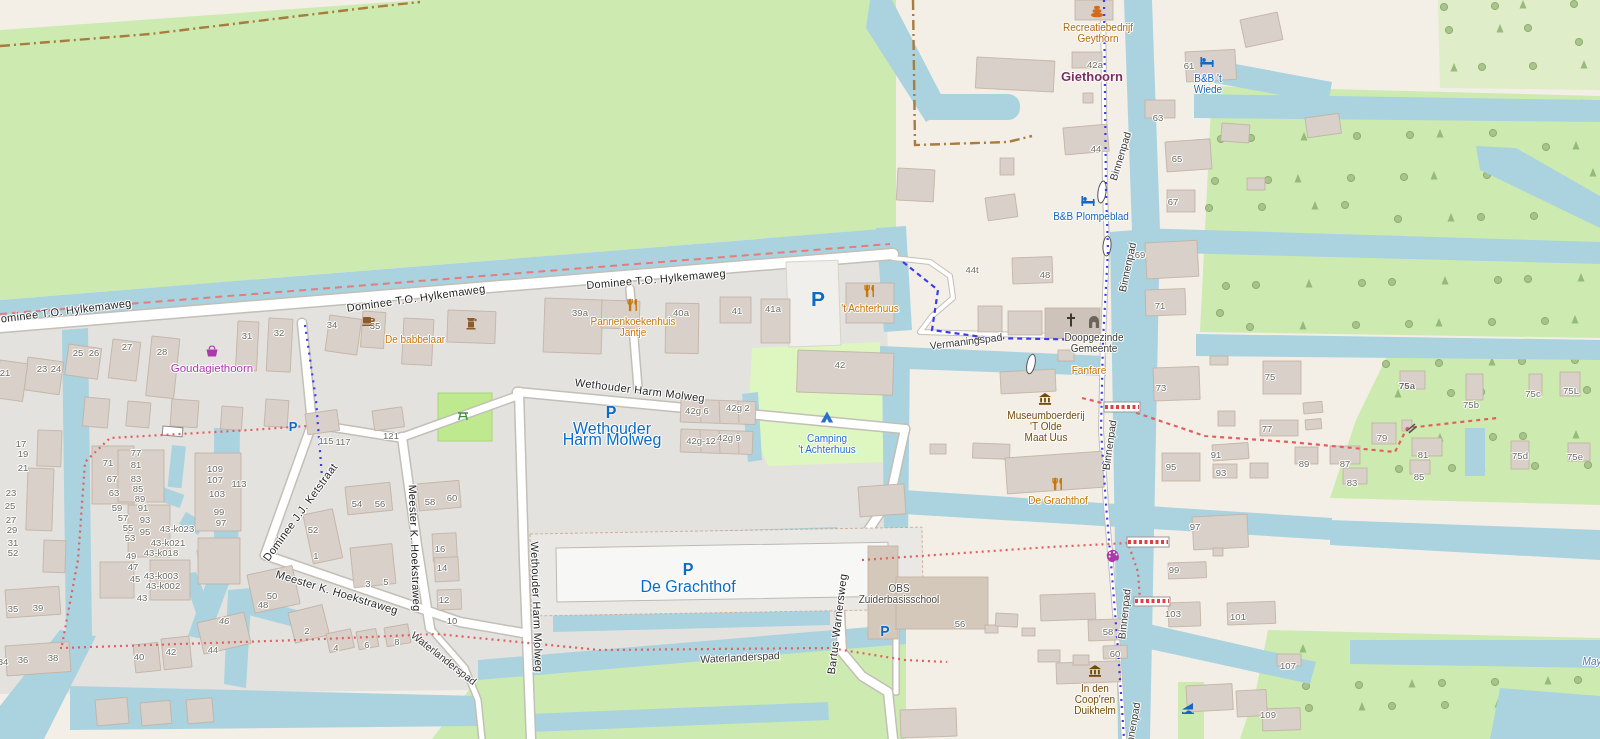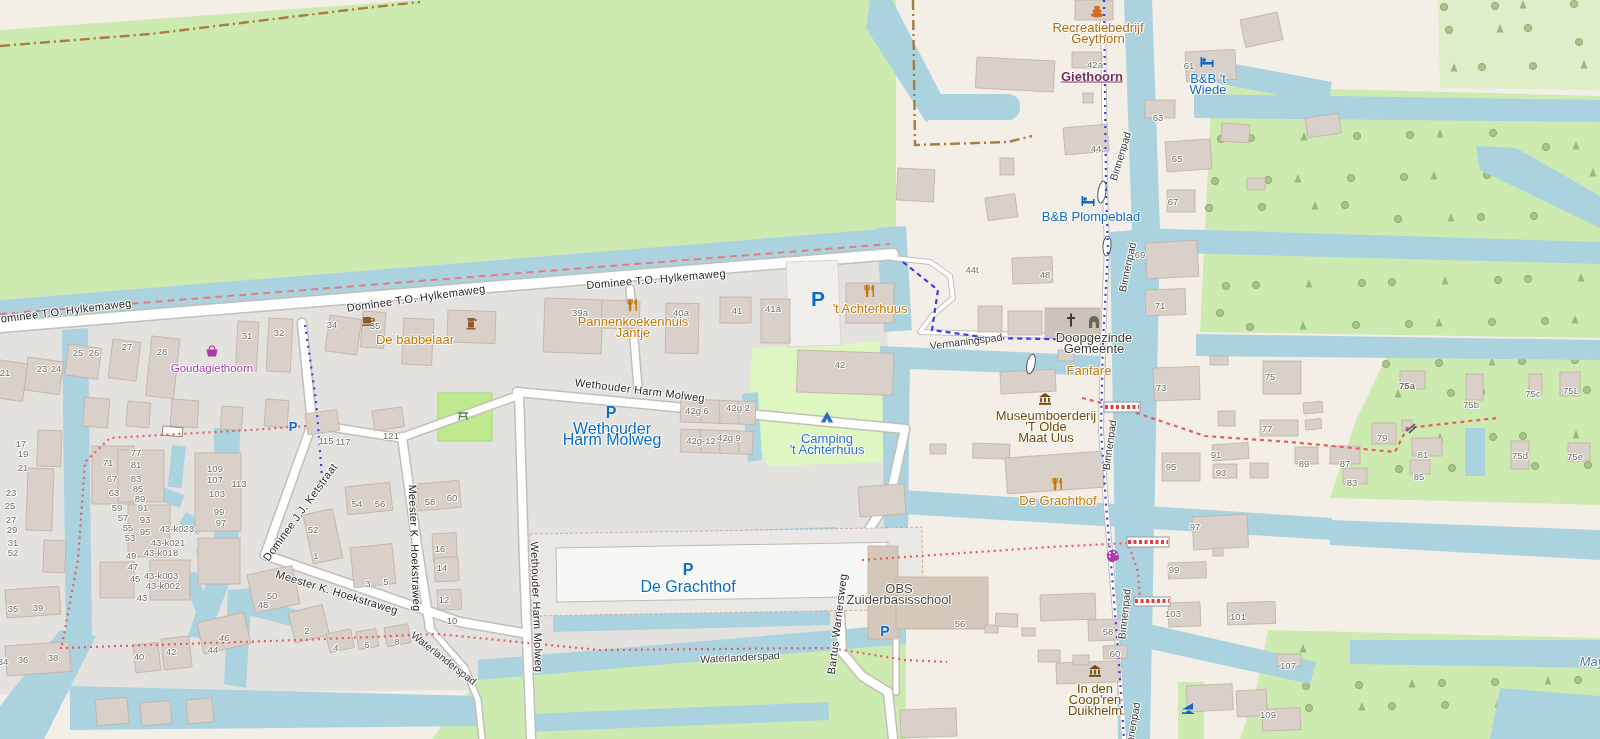--- a/index.html
+++ b/index.html
@@ -7,26 +7,26 @@
        font-family:"Liberation Sans","DejaVu Sans",sans-serif;}
   #map svg{position:absolute;left:0;top:0;}
   #labels{position:absolute;left:0;top:0;width:1600px;height:739px;pointer-events:none;}
   .lbl{position:absolute;white-space:nowrap;transform:translate(-50%,-50%);
        text-shadow:-1px 0 0 rgba(255,255,255,.95),1px 0 0 rgba(255,255,255,.95),
                    0 -1px 0 rgba(255,255,255,.95),0 1px 0 rgba(255,255,255,.95),
                    1px 1px 0 rgba(255,255,255,.8),-1px -1px 0 rgba(255,255,255,.8);}
   .street{font-size:11px;color:#1f1f1f;letter-spacing:.3px;}
   .path-street{font-size:10.5px;color:#3a3a3a;}
   .hnum{font-size:9.5px;color:#6d6d66;}
-  .poi-text{font-size:13px;text-align:center;line-height:11px;}
+  .poi-text{font-size:10px;text-align:center;line-height:11px;}
   .poi-icon{position:absolute;transform:translate(-50%,-50%);width:14px;height:14px;}
   .poi-icon svg{width:14px;height:14px;display:block;}
   .parking-p{position:absolute;transform:translate(-50%,-50%);color:#0a6cc8;font-weight:bold;
              font-family:"Liberation Sans",sans-serif;text-shadow:0 0 2px #fff,0 0 2px #fff;}
-  .place{font-weight:bold;text-decoration:underline;}
+  .place{font-weight:bold;}
   .italic{font-style:italic;}
 </style>
 </head>
 <body>
 
 <div id="map">
 <svg width="1600" height="739" viewBox="0 0 1600 739">
 
   <rect x="0" y="0" width="1600" height="739" fill="#f3efe7"></rect>
 
@@ -495,21 +495,21 @@
       <span class="lbl hnum" style="left: 442px; top: 567px;">14</span>
       <span class="lbl hnum" style="left: 444px; top: 599px;">12</span>
       <span class="lbl hnum" style="left: 452px; top: 620px;">10</span>
       <span class="lbl hnum" style="left: 272px; top: 595px;">50</span>
       <span class="lbl hnum" style="left: 263px; top: 604px;">48</span>
       <span class="lbl hnum" style="left: 307px; top: 630px;">2</span>
       <span class="lbl hnum" style="left: 336px; top: 647px;">4</span>
       <span class="lbl hnum" style="left: 367px; top: 644px;">6</span>
       <span class="lbl hnum" style="left: 397px; top: 641px;">8</span>
       <span class="lbl hnum" style="left: 213px; top: 649px;">44</span>
-      <span class="lbl hnum" style="left: 224px; top: 637px; font-style: italic;">46</span>
+      <span class="lbl hnum" style="left: 224px; top: 620px; font-style: italic;">46</span>
       <span class="lbl hnum" style="left: 139px; top: 656px;">40</span>
       <span class="lbl hnum" style="left: 171px; top: 651px;">42</span>
       <span class="lbl hnum" style="left: 3px; top: 661px;">34</span>
       <span class="lbl hnum" style="left: 23px; top: 659px;">36</span>
       <span class="lbl hnum" style="left: 53px; top: 657px;">38</span>
       <span class="lbl hnum" style="left: 13px; top: 608px;">35</span>
       <span class="lbl hnum" style="left: 38px; top: 607px;">39</span>
       <span class="lbl hnum" style="left: 960px; top: 623px;">56</span>
       <span class="lbl hnum" style="left: 1108px; top: 631px;">58</span>
       <span class="lbl hnum" style="left: 1115px; top: 653px;">60</span>

